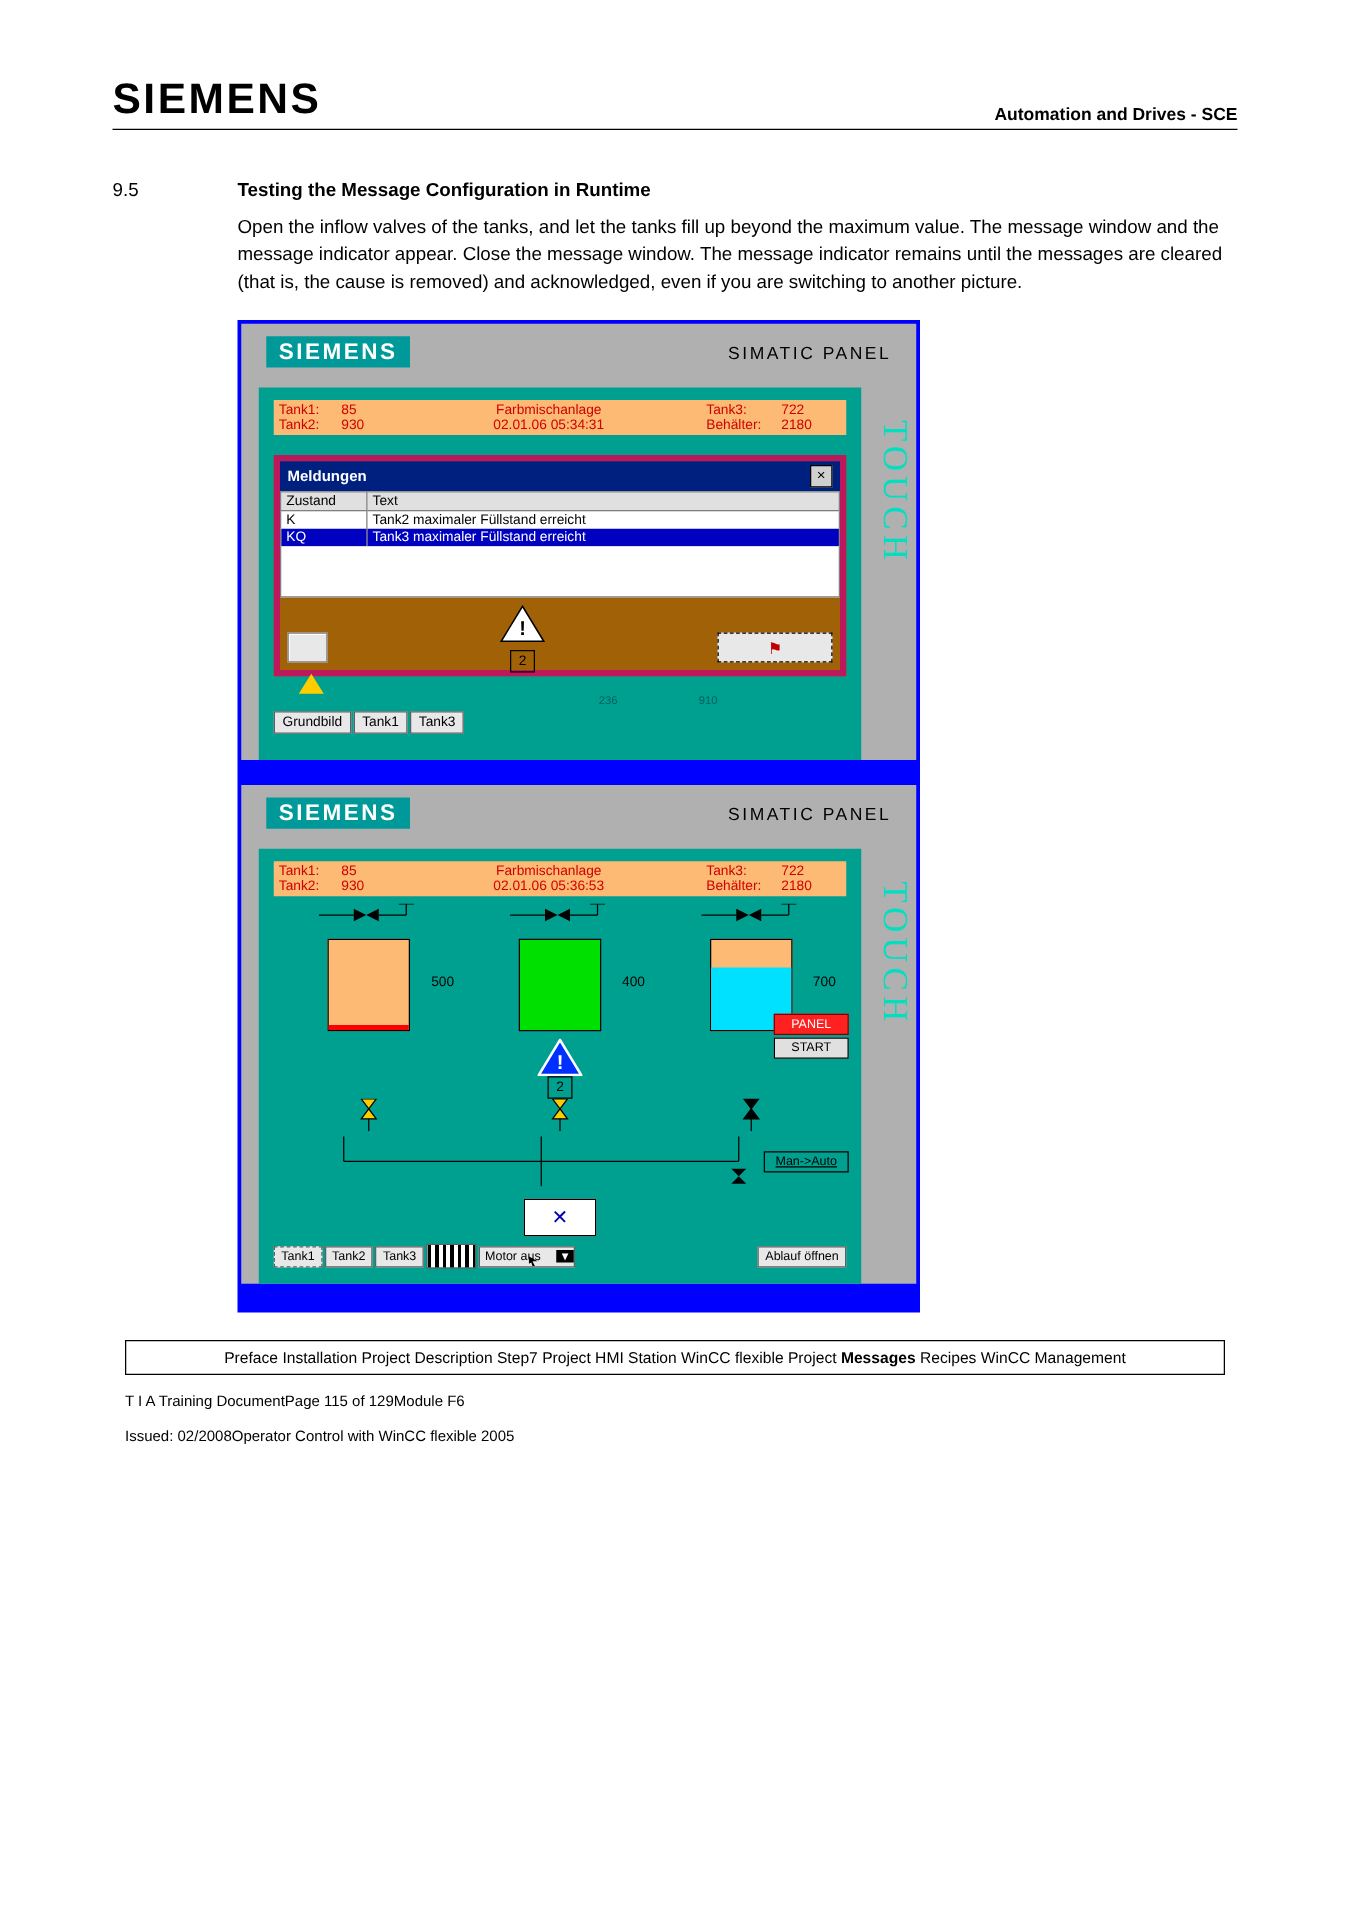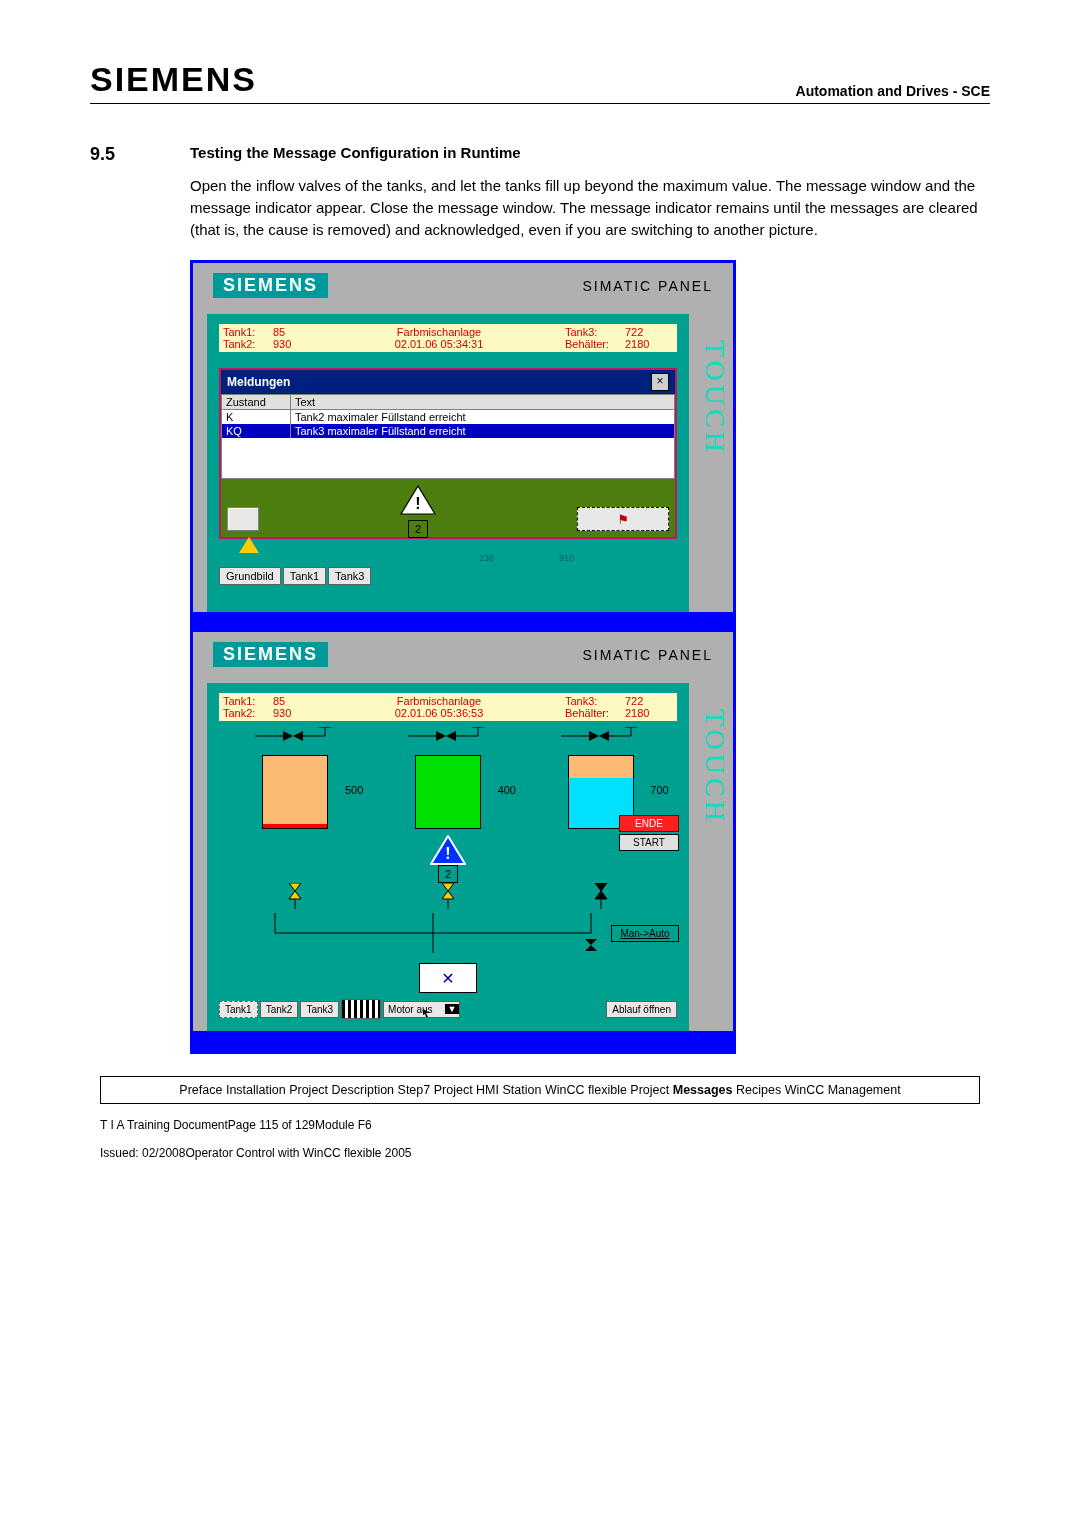--- a/index.html
+++ b/index.html
@@ -33,22 +33,22 @@
     font-weight: bold;
   }
   .section {
     margin-top: 40px;
   }
   .section-row {
     display: flex;
     gap: 40px;
   }
   .section-num {
-    font-weight: bold;
-    font-size: 18px;
+    font-weight: normal;
+    font-size: 15px;
     width: 60px;
   }
   .section-title {
     font-weight: bold;
     font-size: 15px;
   }
   .body-text {
     margin-left: 100px;
     margin-top: 10px;
     font-size: 15px;
@@ -108,32 +108,32 @@
     font-family: "Times New Roman", serif;
   }
   .screen-teal {
     margin: 0 44px 20px 14px;
     background: #00a090;
     padding: 10px 12px 8px 12px;
     min-height: 280px;
     position: relative;
   }
   .yellow-bar {
-    background: #fef9c3;
+    background: #fdba74;
     font-size: 11px;
     padding: 2px 4px;
     display: grid;
     grid-template-columns: 50px 40px 1fr 60px 48px;
     row-gap: 0;
   }
   .yellow-bar .red { color: #d00000; }
   .msg-window {
     margin-top: 16px;
-    background: #4d7c0f;
-    border: 2px solid #be185d;
+    background: #a16207;
+    border: 5px solid #be185d;
     position: relative;
   }
   .msg-title {
     background: #002080;
     color: #fff;
     font-weight: bold;
     font-size: 12px;
     padding: 3px 6px;
     display: flex;
     justify-content: space-between;
@@ -510,21 +510,21 @@
             <div class="tank">
               <div class="fill" style="background:#00e000;height:100%"></div>
               <div class="tank-lbl">400</div>
             </div>
             <div class="tank">
               <div class="fill" style="background:#00e0ff;height:70%"></div>
               <div class="tank-lbl">700</div>
             </div>
 
             <div class="side-btns" style="right:-2px;top:60px;">
-              <div class="b red">ENDE</div>
+              <div class="b red">PANEL</div>
               <div class="b">START</div>
             </div>
           </div>
 
           <div class="indicator-small" style="left:50%;transform:translateX(-50%);top:152px;">
             <svg width="36" height="30" viewBox="0 0 36 30">
               <polygon points="18,1 35,29 1,29" fill="#0030ff" stroke="#fff" stroke-width="2"></polygon>
               <text x="18" y="24" text-anchor="middle" font-size="16" fill="#fff" font-weight="bold">!</text>
             </svg>
             <div class="indicator-box">2</div>

